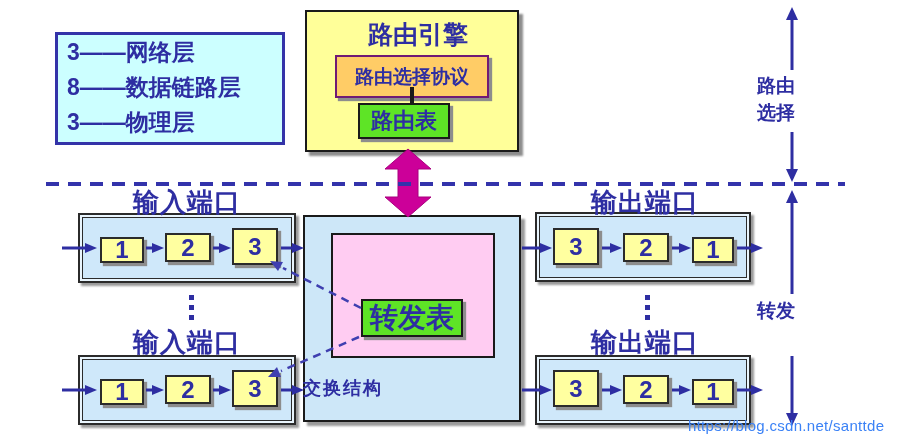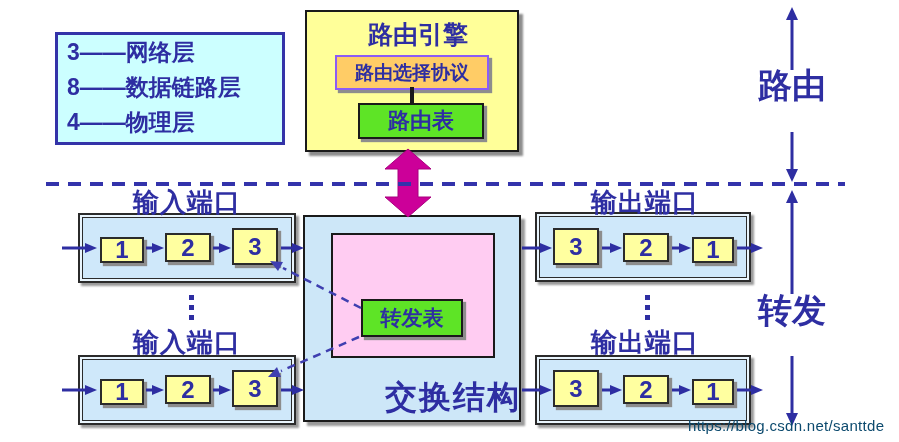--- a/index.html
+++ b/index.html
@@ -16,26 +16,26 @@
     background:#ccffff;border:3px solid #3333a8;box-sizing:border-box;z-index:1;
   }
   .legend-line{padding-left:9px;font-size:23px;line-height:35px;white-space:nowrap;}
   
   .routing-engine{
     left:305px;top:10px;width:214px;height:142px;background:#ffff99;
     border:2px solid #1a1a1a;box-sizing:border-box;box-shadow:4px 4px 2px #8d8d8d;z-index:1;
   }
   .re-title{left:305px;top:18px;width:226px;text-align:center;font-size:25px;z-index:2;}
   .protocol-box{
-    left:335px;top:55px;width:154px;height:35px;background:#ffcc66;
-    border:2px solid #8b5cf6;box-sizing:border-box;box-shadow:3px 3px 1px #8d8d8d;
+    left:335px;top:55px;width:154px;height:43px;background:#ffcc66;
+    border:2px solid #701a75;box-sizing:border-box;box-shadow:3px 3px 1px #8d8d8d;
     display:flex;align-items:center;justify-content:center;font-size:19px;z-index:2;
   }
   .rtable-box{
-    left:358px;top:103px;width:126px;height:36px;background:#5ee426;
+    left:358px;top:103px;width:92px;height:36px;background:#5ee426;
     border:2px solid #1a1a1a;box-sizing:border-box;box-shadow:3px 3px 1px #8d8d8d;
     display:flex;align-items:center;justify-content:center;font-size:22px;z-index:2;
   }
   
   .port{
     background:#e9f5fd;border:2px solid #2b2b2b;box-sizing:border-box;padding:2px;
     box-shadow:3px 3px 2px #9a9a9a;z-index:1;
   }
   .port-inner{width:100%;height:100%;border:1px solid #2b2b2b;box-sizing:border-box;background:#cfe8fa;}
   .layer-box{
@@ -50,44 +50,44 @@
     border:2px solid #1a1a1a;box-sizing:border-box;box-shadow:4px 4px 2px #9a9a9a;z-index:1;
   }
   .fwd-engine{
     left:331px;top:233px;width:164px;height:125px;background:#ffccf2;
     border:2px solid #1a1a1a;box-sizing:border-box;z-index:2;
   }
   .fwd-engine-title{left:331px;top:245px;width:164px;text-align:center;font-size:23px;z-index:3;}
   .fwd-table{
     left:361px;top:299px;width:102px;height:38px;background:#5ee426;
     border:2px solid #1a1a1a;box-sizing:border-box;box-shadow:3px 3px 1px #8d8d8d;
-    display:flex;align-items:center;justify-content:center;font-size:21px;z-index:3;
-  }
-  .fabric-title{left:303px;top:376px;width:218px;text-align:right;font-size:32px;letter-spacing:2px;z-index:2;}
-  
-  .side-label{width:70px;text-align:center;font-size:34px;line-height:27px;z-index:2;}
+    display:flex;align-items:center;justify-content:center;font-size:28px;z-index:3;
+  }
+  .fabric-title{left:303px;top:376px;width:218px;text-align:left;font-size:18px;letter-spacing:2px;z-index:2;}
+  
+  .side-label{width:70px;text-align:left;font-size:19px;line-height:27px;z-index:2;}
   
   .vdots{display:flex;flex-direction:column;gap:5px;z-index:2;}
   .vdots span{width:5px;height:5px;background:#2e2ea2;display:block;}
   
   .watermark{
-    left:688px;top:417px;font-size:15px;color:#0c4a6e;letter-spacing:0.3px;z-index:6;
+    left:688px;top:417px;font-size:15px;color:#3b82f6;letter-spacing:0.3px;z-index:6;
     font-weight:normal;white-space:nowrap;
   }
   svg.overlay{position:absolute;left:0;top:0;z-index:4;pointer-events:none;}
 </style>
 </head>
 <body>
 
 <div class="stage">
 
   <div class="abs legend">
     <div class="legend-line blue">3——网络层</div>
     <div class="legend-line blue">8——数据链路层</div>
-    <div class="legend-line blue">4——物理层</div>
+    <div class="legend-line blue">3——物理层</div>
   </div>
 
   <div class="abs routing-engine"></div>
   <div class="abs re-title blue">路由引擎</div>
   <div class="abs protocol-box blue">路由选择协议</div>
   <div class="abs rtable-box blue">路由表</div>
 
   <div class="abs port-label blue" style="left:97px;top:185px;">输入端口</div>
   <div class="abs port" style="left:78px;top:213px;width:218px;height:70px;">
     <div class="port-inner"></div>
@@ -131,20 +131,21 @@
       <span></span>
   </div>
   <div class="abs vdots" style="left:645px;top:295px;">
     <span></span>
       <span></span>
       <span></span>
   </div>
 
   <div class="abs side-label blue" style="left:757px;top:72px;">
     <div>路由</div>
+    <div>选择</div>
   </div>
   <div class="abs side-label blue" style="left:757px;top:297px;">
     <div>转发</div>
   </div>
 
   <div class="abs watermark">https://blog.csdn.net/santtde</div>
 
   <svg class="overlay" width="899" height="442" viewBox="0 0 899 442">
 
     <g>

